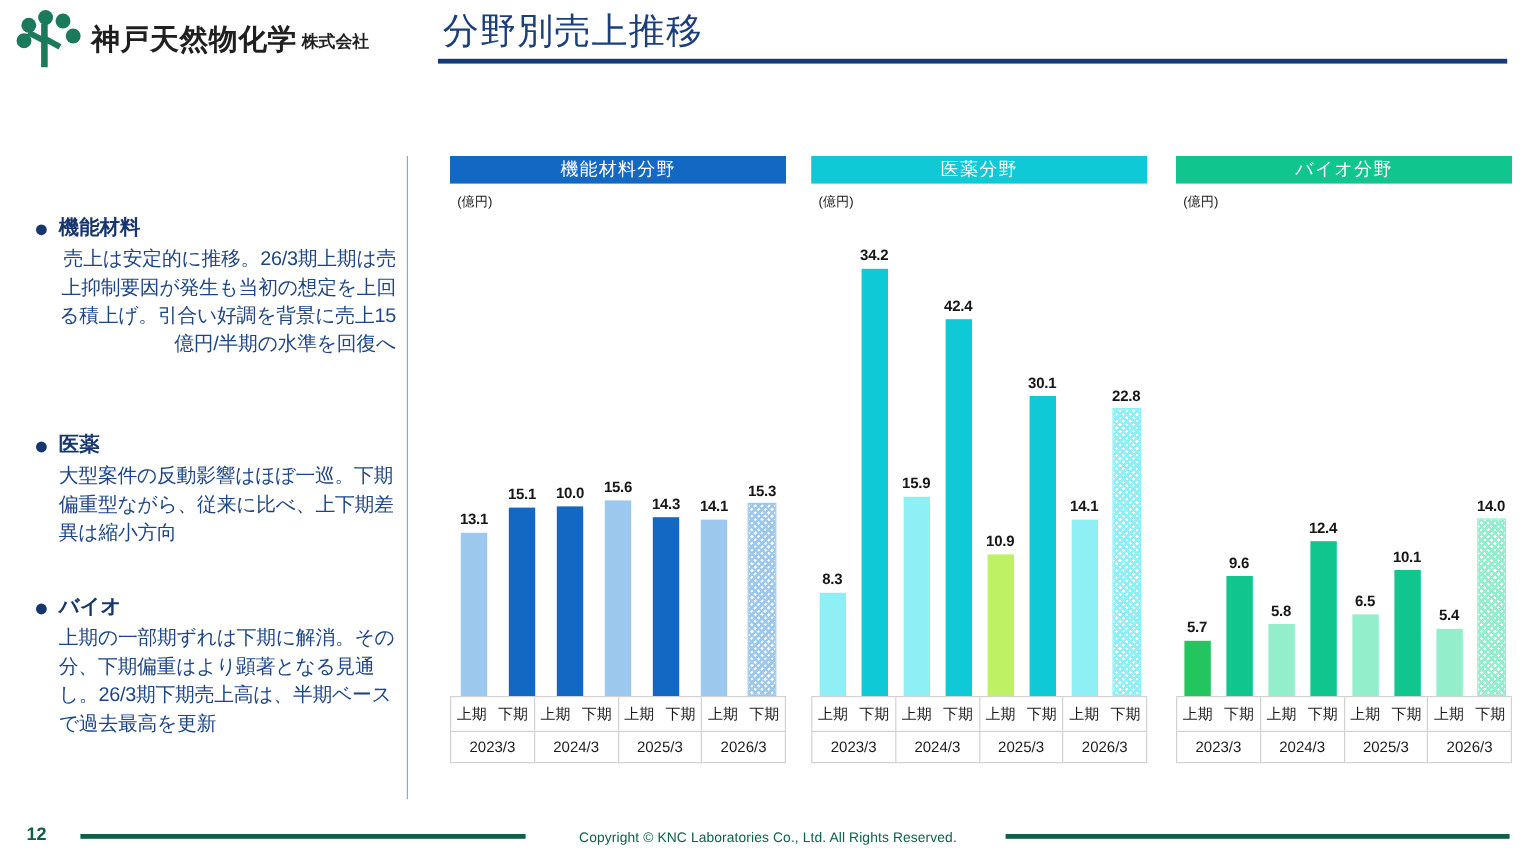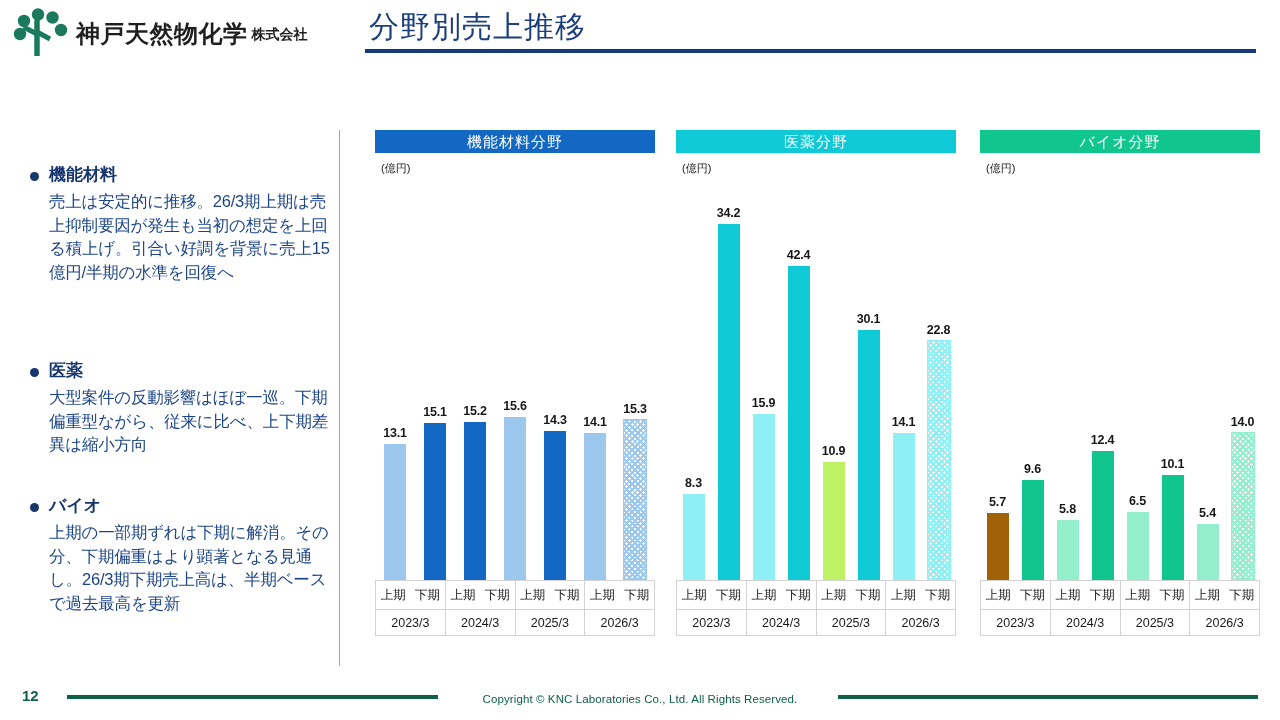--- a/index.html
+++ b/index.html
@@ -92,21 +92,21 @@
     </div>
   </div>
 
   <div class="title-block">
     <div class="page-title">分野別売上推移</div>
     <div class="title-rule"></div>
   </div>
 </div>
 
 <div class="left-panel" id="left-panel">
-    <div class="bullet-block" style="top: 35px;">
+    <div class="bullet-block" style="top: 50px; text-align: right;">
       <div class="bullet-head">
         <span class="bullet-dot"></span>
         <span class="bullet-title">機能材料</span>
       </div>
       <div class="bullet-body">売上は安定的に推移。26/3期上期は売上抑制要因が発生も当初の想定を上回る積上げ。引合い好調を背景に売上15億円/半期の水準を回復へ</div>
     </div>
     <div class="bullet-block" style="top: 231px;">
       <div class="bullet-head">
         <span class="bullet-dot"></span>
         <span class="bullet-title">医薬</span>
@@ -134,21 +134,21 @@
               <span class="bar-val">13.1</span>
             </div>
           </div>
           <div class="bar-slot">
             <div class="bar" style="height:157.4px;background:#1368c4;">
               <span class="bar-val">15.1</span>
             </div>
           </div>
           <div class="bar-slot">
             <div class="bar" style="height:158.4px;background:#1368c4;">
-              <span class="bar-val">15.2</span>
+              <span class="bar-val">10.0</span>
             </div>
           </div>
           <div class="bar-slot">
             <div class="bar" style="height:162.6px;background:#9dc8ee;">
               <span class="bar-val">15.6</span>
             </div>
           </div>
           <div class="bar-slot">
             <div class="bar" style="height:149.0px;background:#1368c4;">
               <span class="bar-val">14.3</span>
@@ -250,21 +250,21 @@
           <div class="year-cell">2026/3</div>
         </div>
       </div>
     </div>
     <div class="chart-card c2">
       <div class="chart-head" style="background:#10c68e">バイオ分野</div>
       <div class="unit">(億円)</div>
       <div class="plot">
         <div class="bars">
           <div class="bar-slot">
-            <div class="bar" style="height:67px;background:#a16207;">
+            <div class="bar" style="height:46px;background:#22c55e;">
               <span class="bar-val">5.7</span>
             </div>
           </div>
           <div class="bar-slot">
             <div class="bar" style="height:100.0px;background:#10c68e;">
               <span class="bar-val">9.6</span>
             </div>
           </div>
           <div class="bar-slot">
             <div class="bar" style="height:60.4px;background:#93efcb;">

